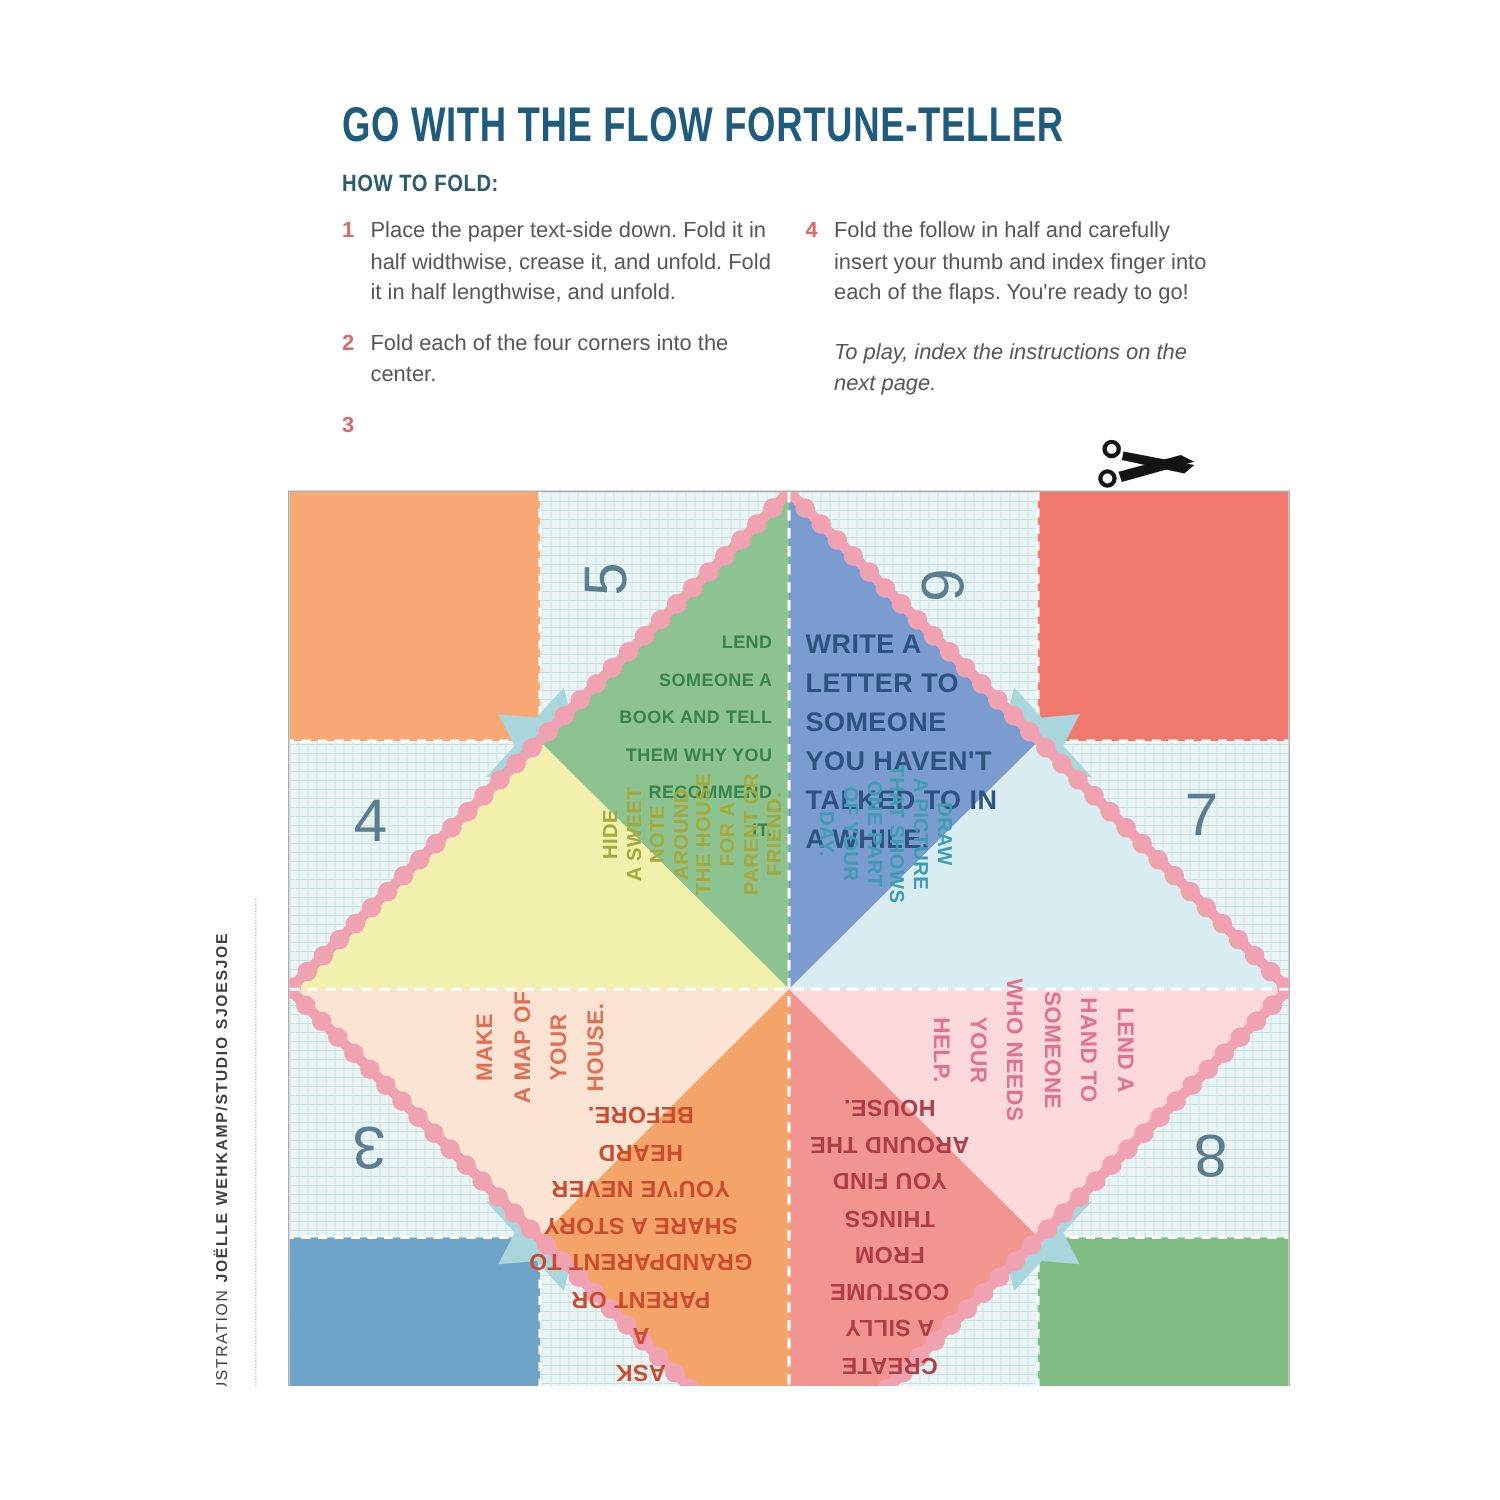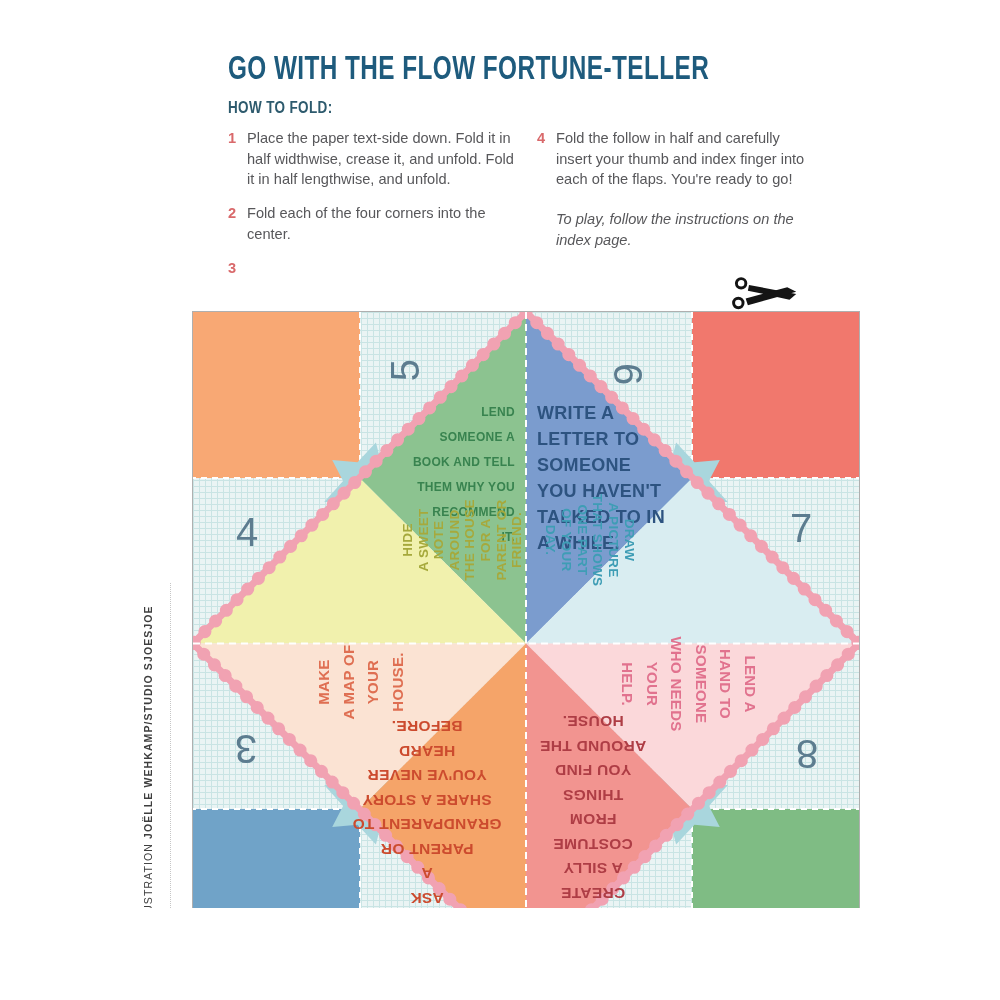--- a/index.html
+++ b/index.html
@@ -1,17 +1,17 @@
 <!DOCTYPE html>
 <html><head>
 <meta charset="utf-8">
 <style>
   html,body{margin:0;padding:0;background:#fff;}
   #page{position:relative;width:1000px;height:908px;background:#fff;overflow:hidden;
-        font-family:"Liberation Sans",sans-serif;}
+        font-family:"Liberation Sans",sans-serif;margin-top:16px;}
 
   
   .title{position:absolute;left:228px;top:50px;font-size:29px;font-weight:700;
          color:#1E5B7D;letter-spacing:.5px;transform:scaleX(.84) scaleY(1.12);
          transform-origin:left top;white-space:nowrap;}
   .howto{position:absolute;left:228px;top:98px;font-size:15px;font-weight:700;
          color:#2D5A6D;letter-spacing:.4px;transform:scaleX(.9) scaleY(1.05);
          transform-origin:left top;}
   .col{position:absolute;top:128px;font-size:14.6px;line-height:1.42;color:#57575A;}
   .col1{left:228px;width:296px;}
@@ -85,21 +85,21 @@
     <div class="item">
       <span class="n">3</span>
     </div>
   </div>
 
   <div class="col col2">
     <div class="item">
       <span class="n">4</span>
       <span>Fold the follow in half and carefully insert your thumb and index finger into each of the flaps. You're ready to go!</span>
     </div>
-    <div class="note">To play, follow the instructions on the index page.</div>
+    <div class="note">To play, index the instructions on the next page.</div>
   </div>
 
   <div class="credit">
     <span>ILLUSTRATION</span>&nbsp;<b>JOËLLE WEHKAMP/STUDIO SJOESJOE</b>
   </div>
   <div class="cut-rule"></div>
 
   <svg class="scissors" width="72" height="34" viewBox="0 0 64 30">
     <path d="M16,7 L58,15 L52,20 L15,12 Z" fill="#141414"></path>
     <path d="M15,25 L58,13 L50,9 L13,19 Z" fill="#141414"></path>

